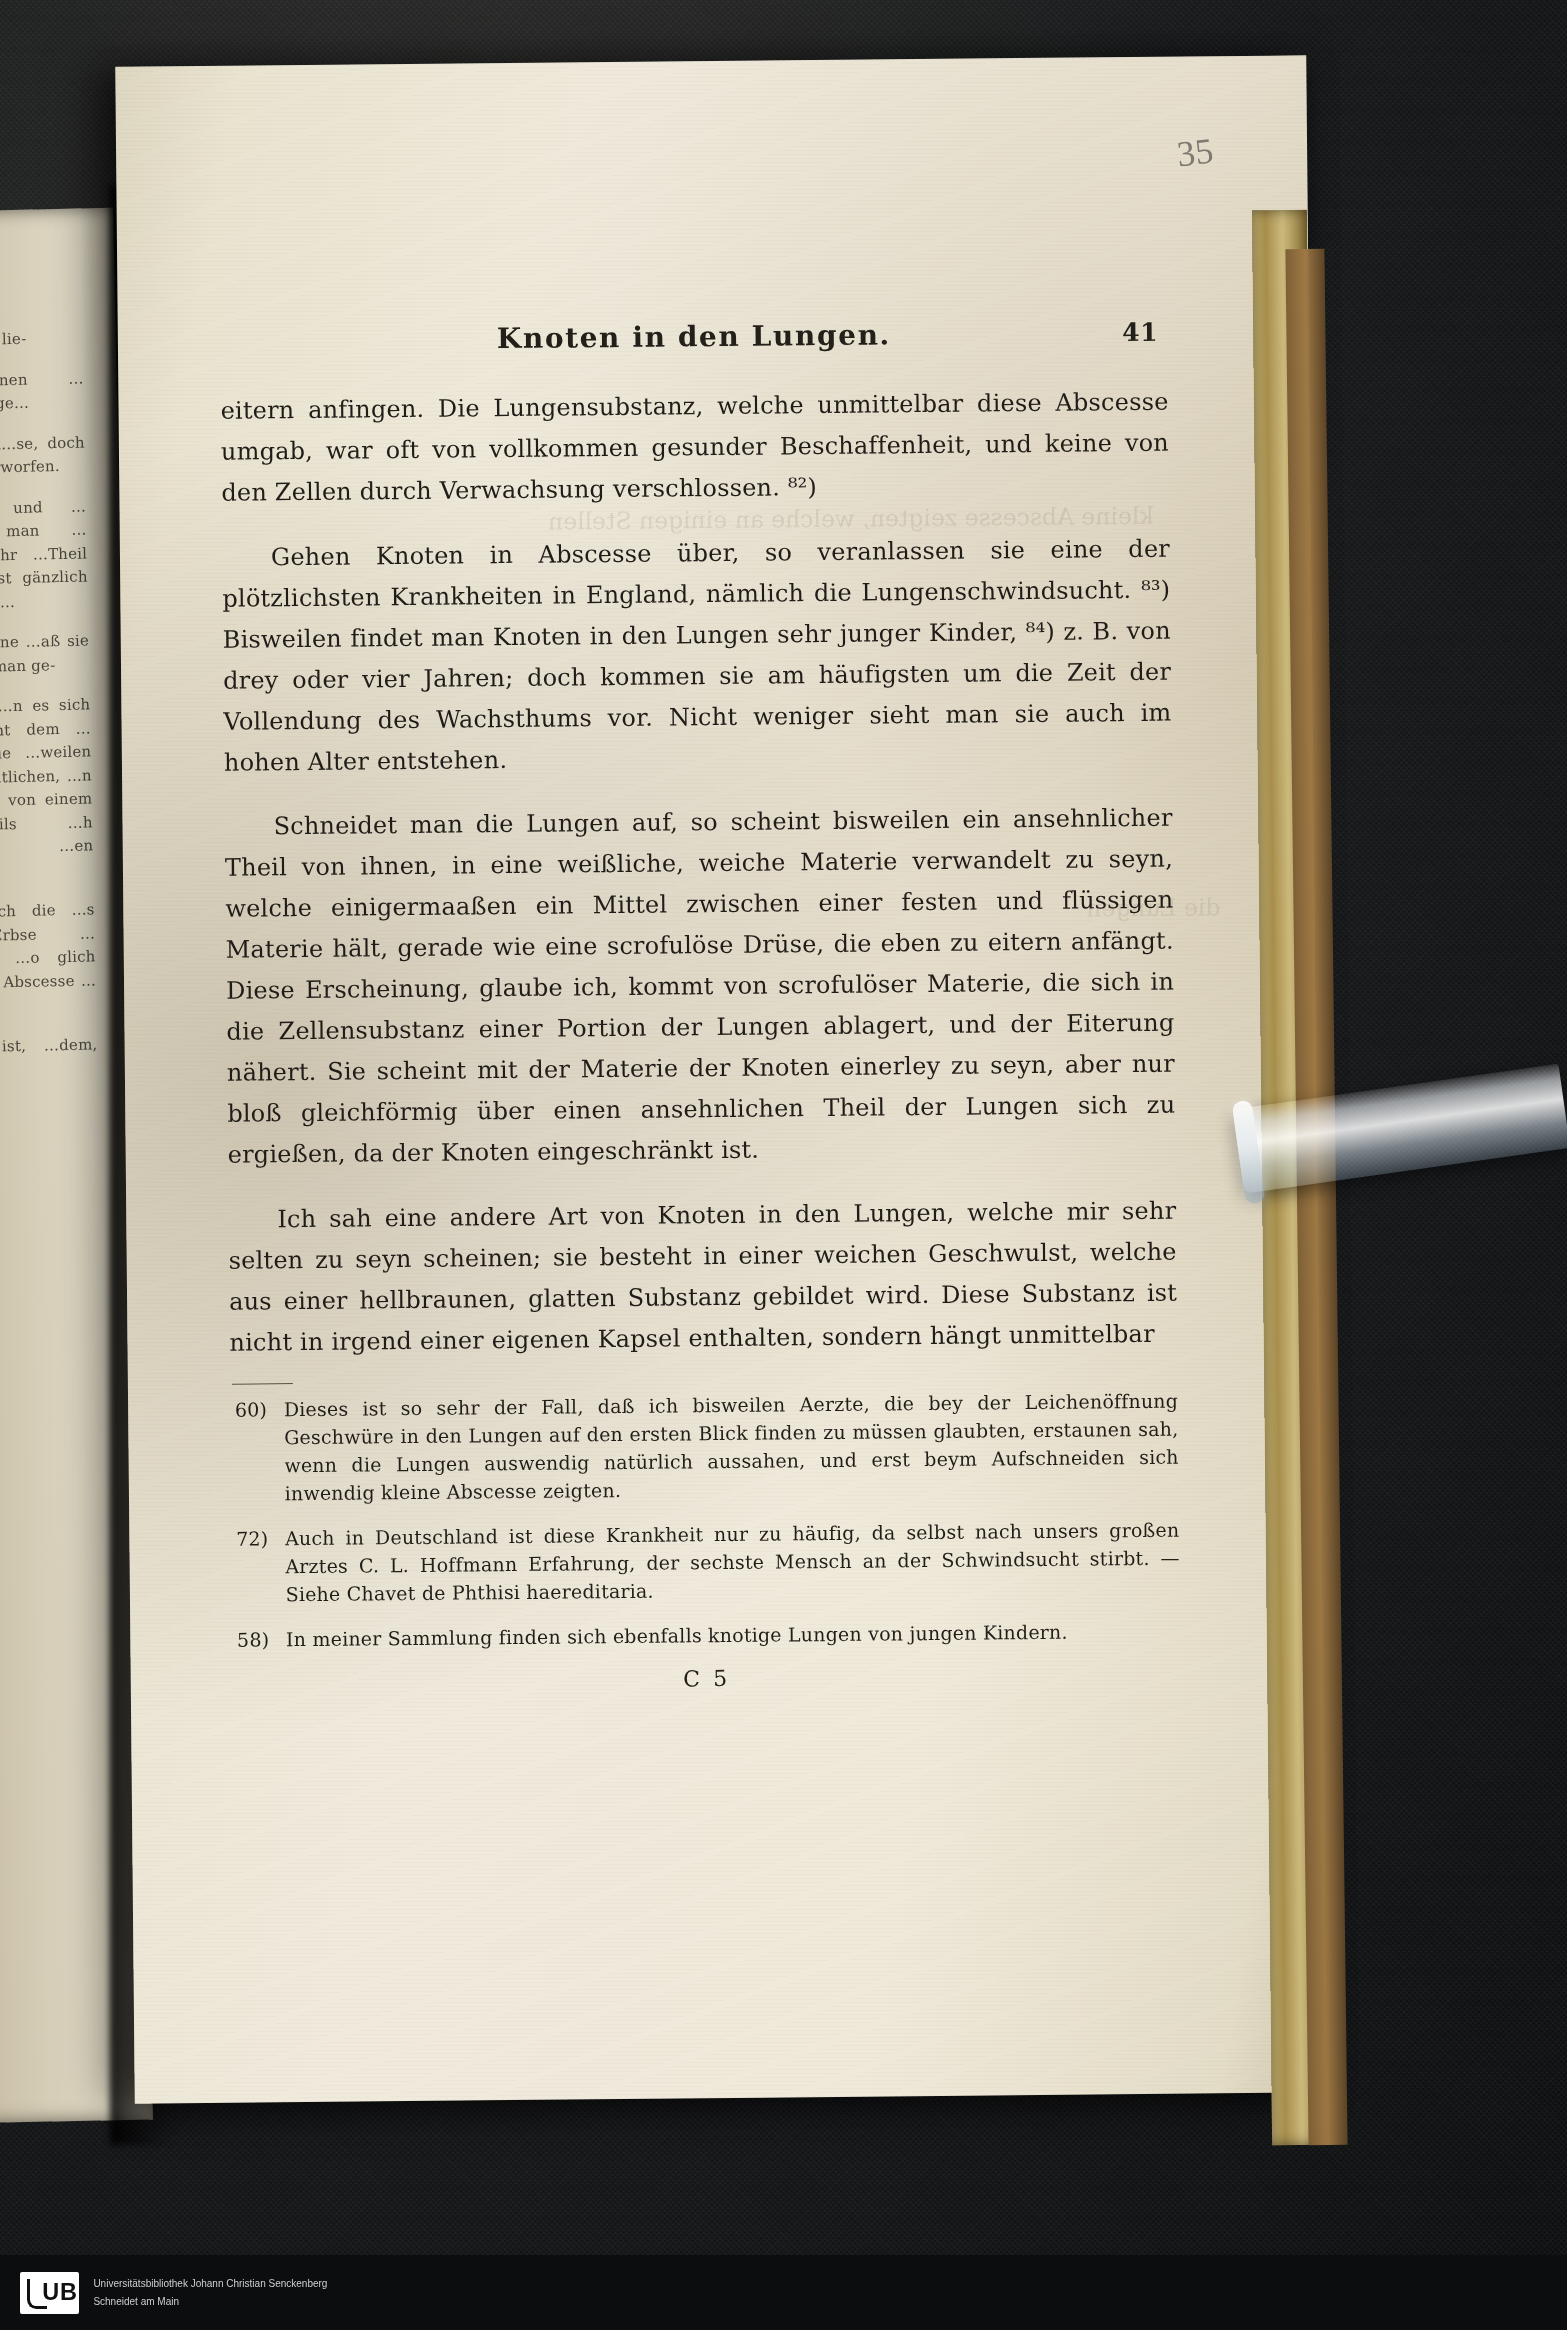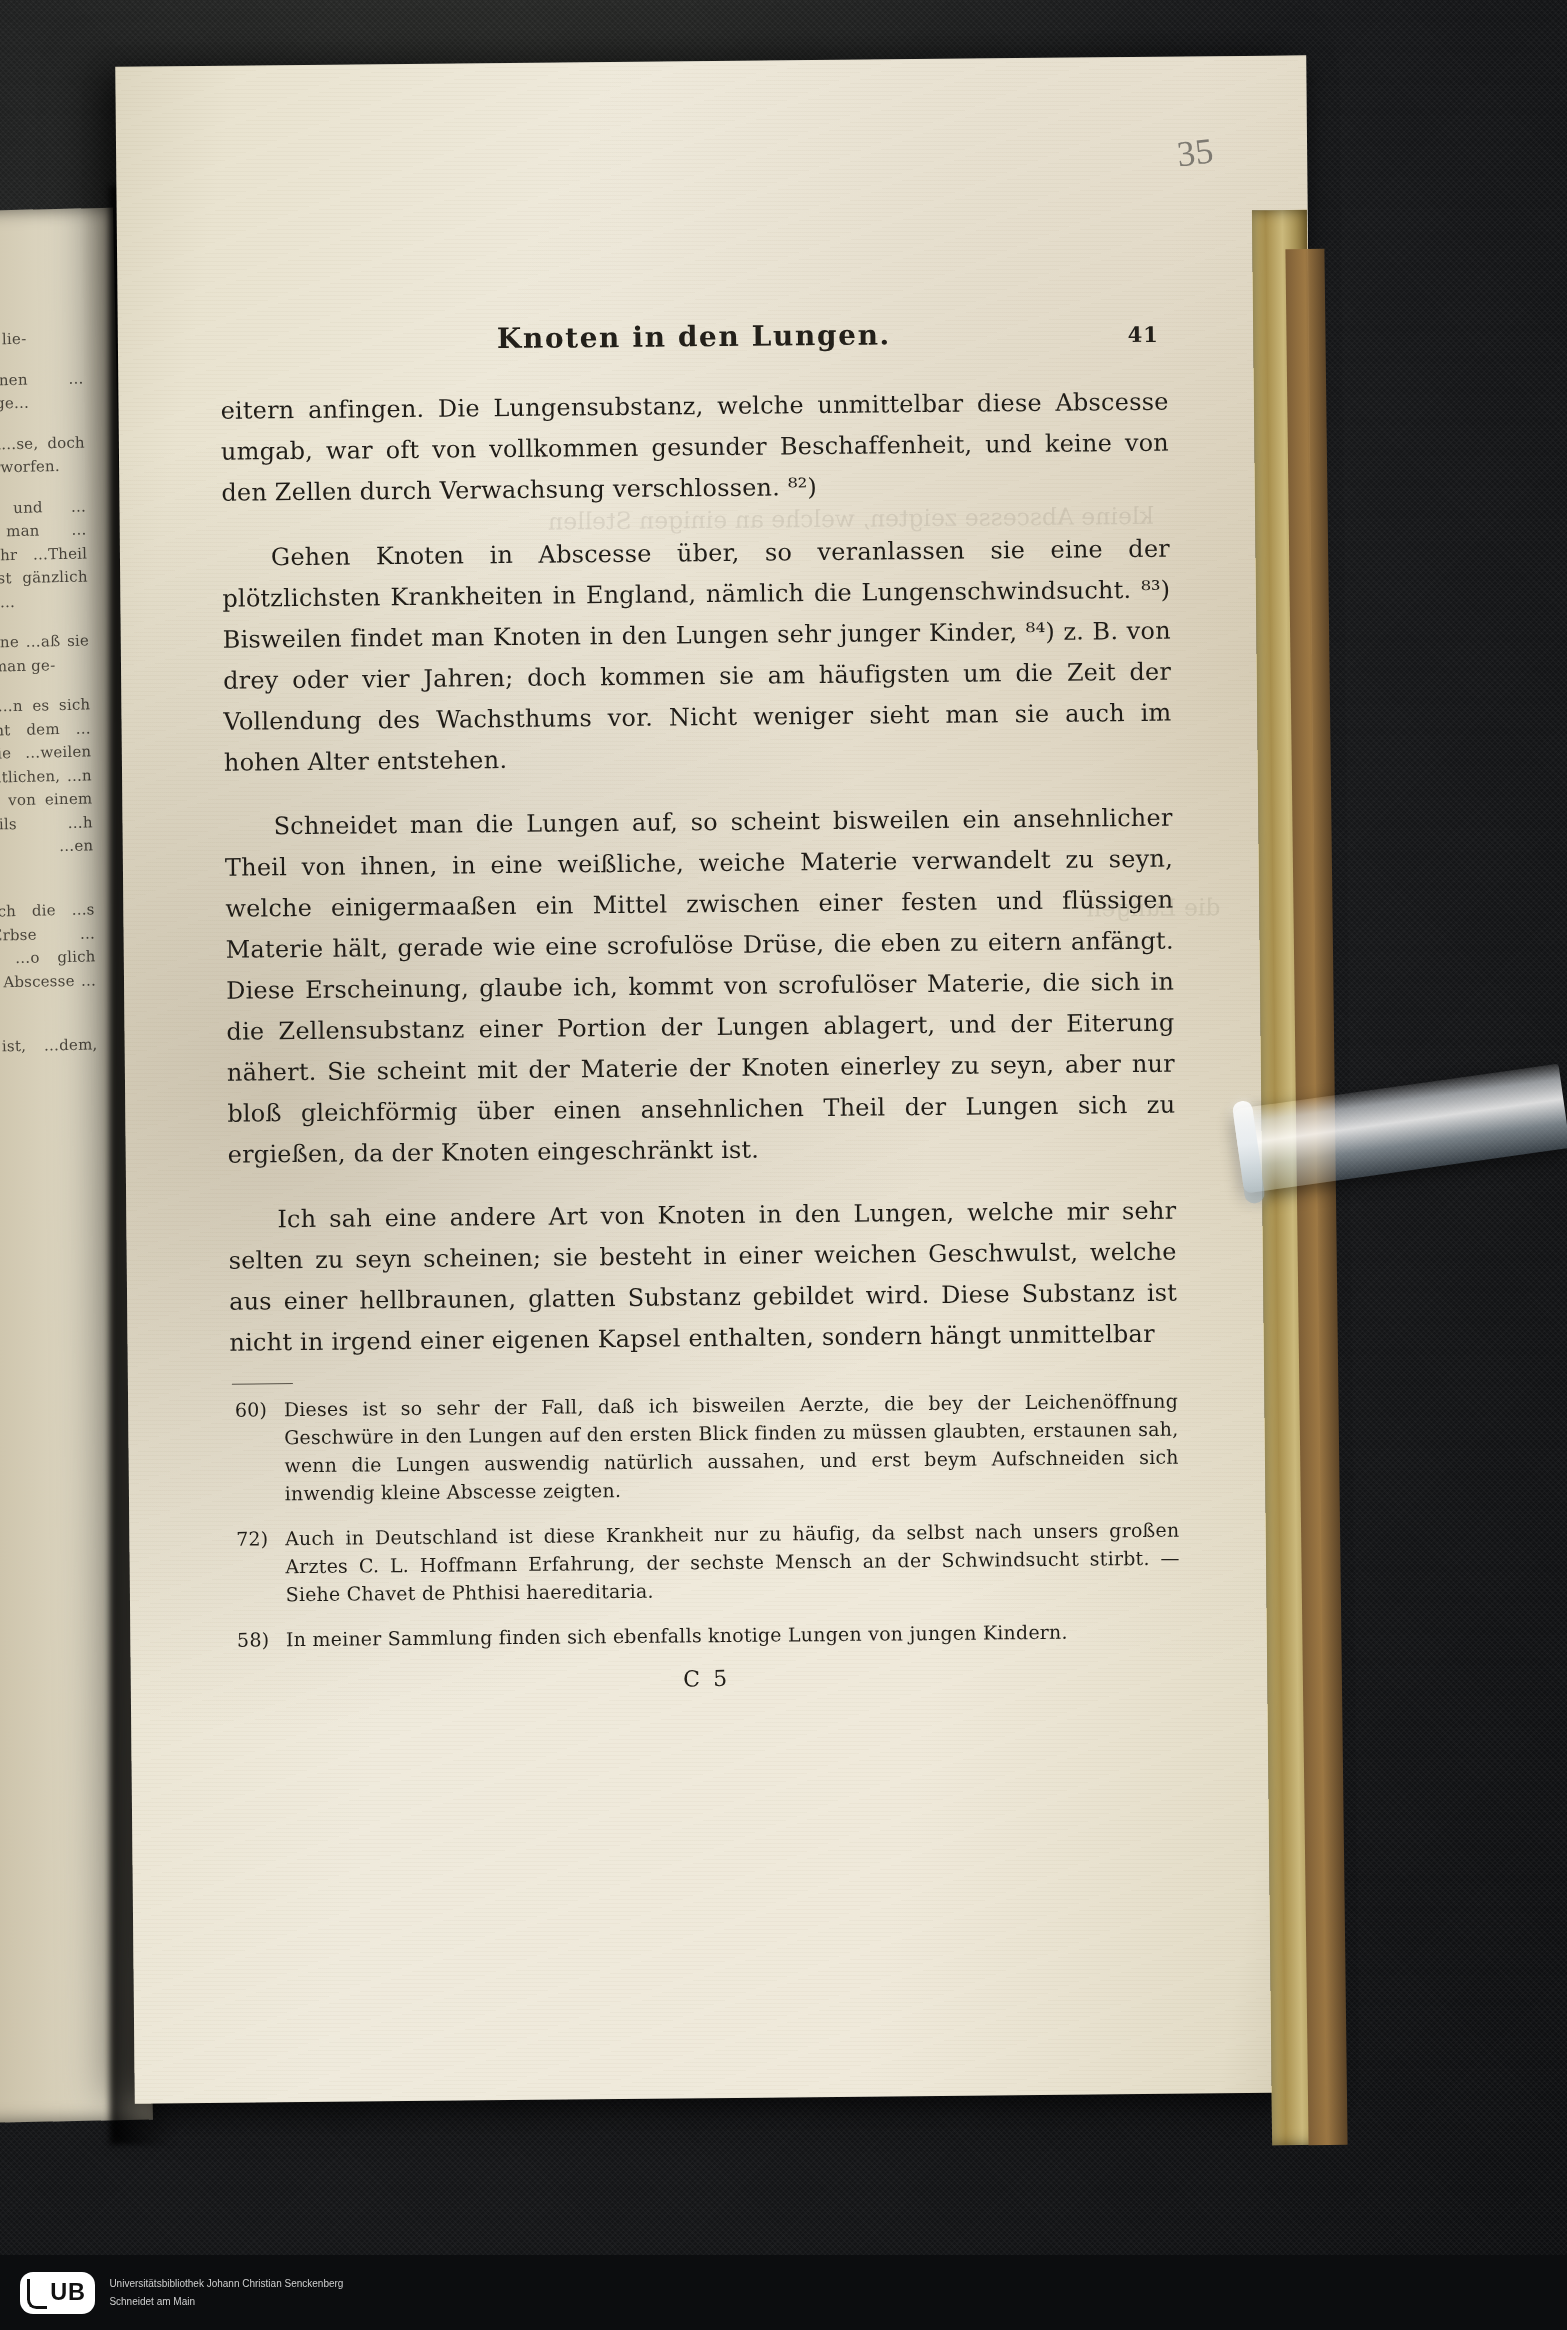--- a/index.html
+++ b/index.html
@@ -144,21 +144,21 @@
     font-weight: bold;
     font-size: 28px;
     letter-spacing: 1.6px;
     color: #23201a;
   }
   .page-num {
     position: absolute;
     right: 9.4px;
     bottom: 1.6px;
     font-family: "DejaVu Serif", serif;
-    font-size: 21px;
+    font-size: 25px;
     font-weight: bold;
     color: #23201a;
     letter-spacing: 0.8px;
     text-align: center;
   }
 
   .body-text {
     font-family: "DejaVu Serif", serif;
     font-size: 24px;
     line-height: 41px;
@@ -287,24 +287,24 @@
     width: 1567px;
     height: 75px;
     background: #0c0d0f;
     display: flex;
     align-items: center;
     gap: 14px;
     padding-left: 20.4px;
     box-sizing: border-box;
   }
   #ub-logo {
-    width: 75px;
+    width: 59px;
     height: 42px;
     background: #ffffff;
-    border-radius: 13px;
+    border-radius: 2px;
     display: flex;
     align-items: center;
     justify-content: center;
     color: #111;
     font-family: "Liberation Sans", sans-serif;
     font-weight: bold;
     font-size: 23.5px;
     letter-spacing: 0.8px;
     position: relative;
   }

